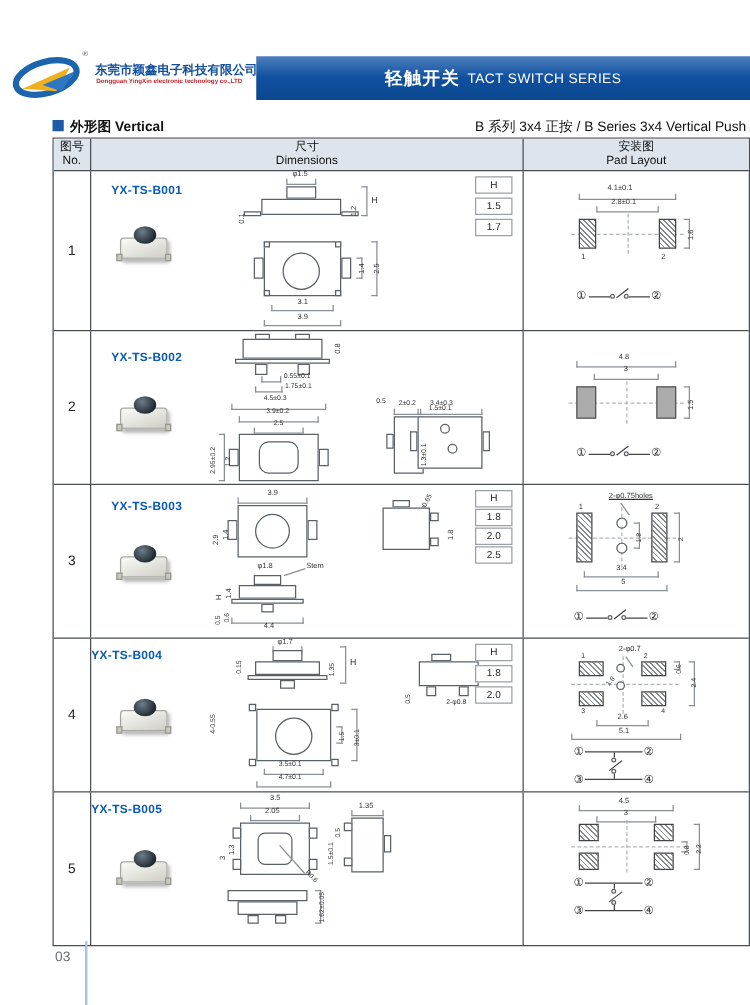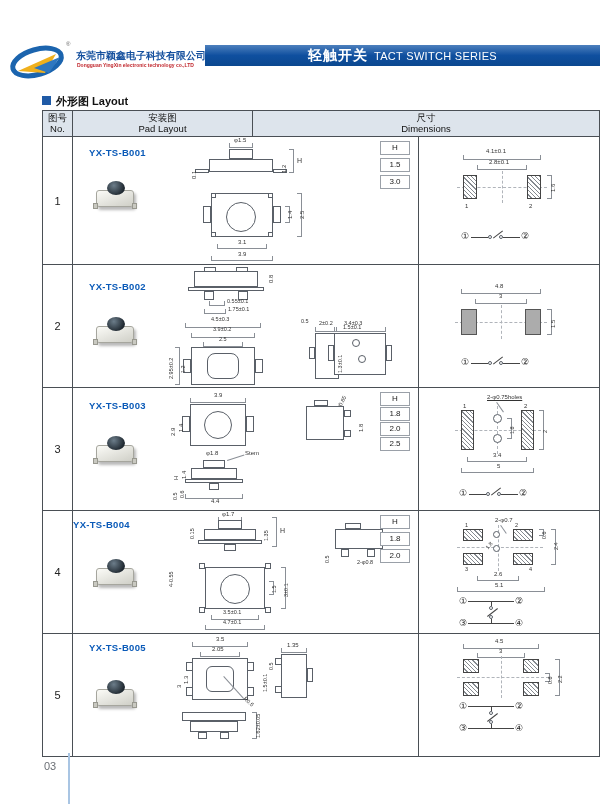--- a/index.html
+++ b/index.html
@@ -35,21 +35,21 @@
 .th:last-child{border-right:none}
 .trow{display:flex;border-bottom:1px solid #4a4f55}
 .trow:last-child{border-bottom:none}
 .c-no{width:30px;border-right:1px solid #4a4f55;display:flex;align-items:center;justify-content:center;font-size:11px;color:#222}
 .c-dims{width:346px;border-right:1px solid #4a4f55;position:relative}
 .c-pad{width:180px;position:relative}
 .logo{position:absolute;left:8px;top:44px;width:64px;height:36px}
 .rmark{position:absolute;left:66px;top:41px;font-size:6px;color:#666}
 .coname{position:absolute;left:76px;top:49px;font-size:10px;font-weight:bold;color:#15509e;white-space:nowrap}
 .coen{position:absolute;left:77px;top:62px;font-size:5px;font-weight:bold;color:#c0272d;white-space:nowrap}
-.banner{position:absolute;left:205px;top:45px;width:395px;height:21px;background:linear-gradient(180deg,#4d80bd 0%,#0f4f9f 50%,#0b488f 100%);display:flex;align-items:center;justify-content:center;color:#fff;gap:6px}
+.banner{position:absolute;left:205px;top:45px;width:395px;height:35px;background:linear-gradient(180deg,#4d80bd 0%,#0f4f9f 50%,#0b488f 100%);display:flex;align-items:center;justify-content:center;color:#fff;gap:6px}
 .banner .cn{font-size:14px;font-weight:bold;letter-spacing:1px}
 .banner .en{font-size:11px;letter-spacing:.3px}
 .secmark{position:absolute;left:42px;top:96px;width:9px;height:9px;background:#1f5aa6}
 .sectitle{position:absolute;left:56px;top:94px;font-size:11px;font-weight:bold;color:#111}
 .secsub{position:absolute;right:3px;top:94px;font-size:11px;color:#111}
 .pageno{position:absolute;left:44px;top:760px;font-size:11px;color:#6b6f75}
 .footline{position:absolute;left:68px;top:753px;width:2px;height:51px;background:#a9c5e3}
 </style>
 </head>
 <body>
@@ -67,35 +67,36 @@
   </div>
   <span class="rmark">®</span>
   <div class="coname">东莞市颖鑫电子科技有限公司</div>
   <div class="coen">Dongguan YingXin electronic technology co.,LTD</div>
   <div class="banner">
     <span class="cn">轻触开关</span>
     <span class="en">TACT SWITCH SERIES</span>
   </div>
 
   <div class="secmark"></div>
-  <div class="sectitle">外形图 Layout</div>
+  <div class="sectitle">外形图 Vertical</div>
+  <div class="secsub">B 系列 3x4 正按 / B Series 3x4 Vertical Push</div>
 
   <div class="tbl">
     <div class="thead">
       <div class="th" style="width:30px">
         <span>图号</span>
         <span>No.</span>
       </div>
+      <div class="th" style="width:346px">
+        <span>尺寸</span>
+        <span>Dimensions</span>
+      </div>
       <div class="th" style="width:180px">
         <span>安装图</span>
         <span>Pad Layout</span>
-      </div>
-      <div class="th" style="width:346px">
-        <span>尺寸</span>
-        <span>Dimensions</span>
       </div>
     </div>
 
     <div class="trow" style="height:128px">
       <div class="c-no">1</div>
       <div class="c-dims">
         <div class="part" style="left:16px;top:10px">YX-TS-B001</div>
         <div class="photo" style="left:20px;top:40px">
           <div class="ph-base"></div>
           <div class="ph-leg" style="left:0;top:26px"></div>
@@ -128,21 +129,21 @@
           <div class="dimv" style="left:104px;top:4px;height:44px"></div>
           <span class="lbl l6 vlbl" style="left:106px;top:30px">2.5</span>
           <span class="lbl l6" style="left:45px;top:50px">3.1</span>
           <div class="dimh" style="left:24px;top:55px;width:50px"></div>
           <span class="lbl l6" style="left:45px;top:62px">3.9</span>
           <div class="dimh" style="left:18px;top:67px;width:62px"></div>
         </div>
         <div class="htab">
           <div>H</div>
           <div>1.5</div>
-          <div>3.0</div>
+          <div>1.7</div>
         </div>
       </div>
       <div class="c-pad">
         <div class="abs" style="left:30px;top:14px;width:130px;height:70px">
           <span class="lbl l6" style="left:37px;top:-3px">4.1±0.1</span>
           <div class="dimh" style="left:14px;top:4px;width:78px"></div>
           <span class="lbl l6" style="left:40px;top:8px">2.8±0.1</span>
           <div class="dimh" style="left:28px;top:14px;width:50px"></div>
           <div class="dav" style="left:53px;top:20px;height:32px"></div>
           <div class="dah" style="left:8px;top:36px;width:90px"></div>
@@ -423,21 +424,21 @@
           <span class="term" style="left:0;top:22px">③</span>
           <div class="cl" style="left:9px;top:26px;width:46px"></div>
           <span class="term" style="left:56px;top:22px">④</span>
         </div>
       </div>
     </div>
 
     <div class="trow" style="height:122px">
       <div class="c-no">5</div>
       <div class="c-dims">
-        <div class="part" style="left:16px;top:8px">YX-TS-B005</div>
+        <div class="part" style="left:0;top:8px">YX-TS-B005</div>
         <div class="photo" style="left:20px;top:42px">
           <div class="ph-base"></div>
           <div class="ph-leg" style="left:0;top:26px"></div>
           <div class="ph-leg" style="left:39px;top:26px"></div>
           <div class="ph-btn"></div>
         </div>
         <div class="abs" style="left:95px;top:2px;width:115px;height:68px">
           <span class="lbl l6" style="left:48px;top:0">3.5</span>
           <div class="dimh" style="left:24px;top:6px;width:56px"></div>
           <span class="lbl l6" style="left:44px;top:10px">2.05</span>

